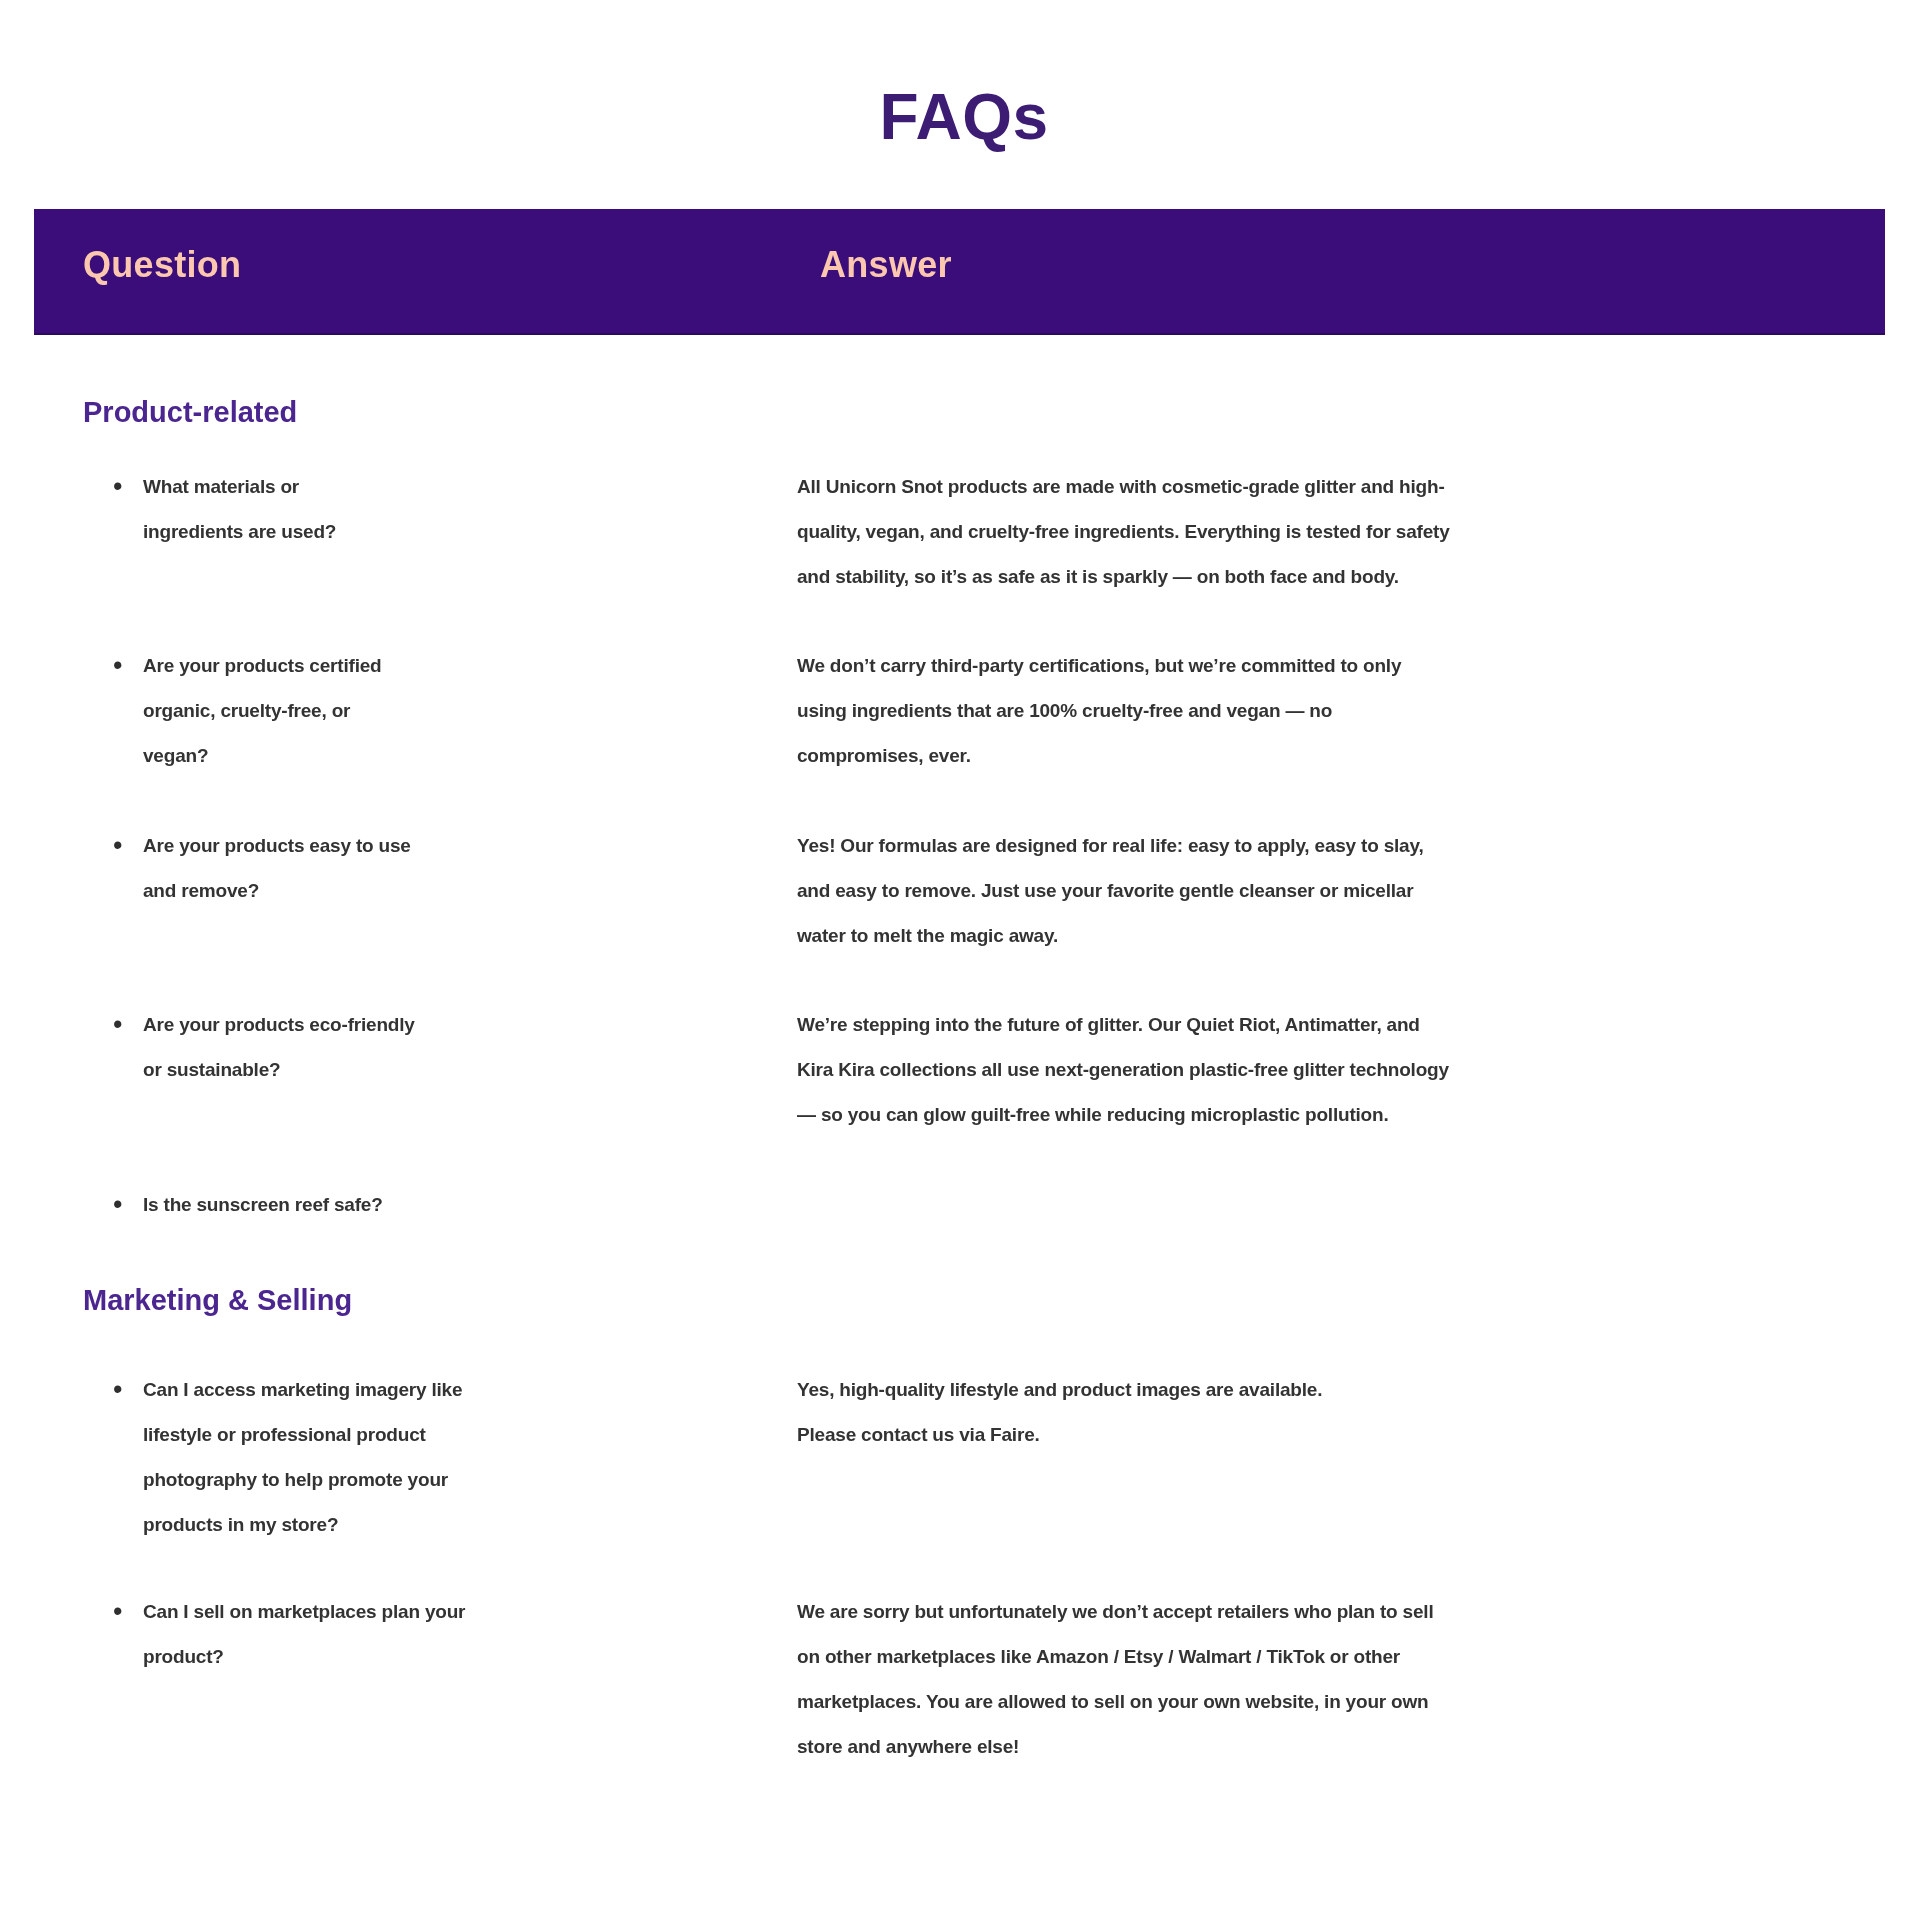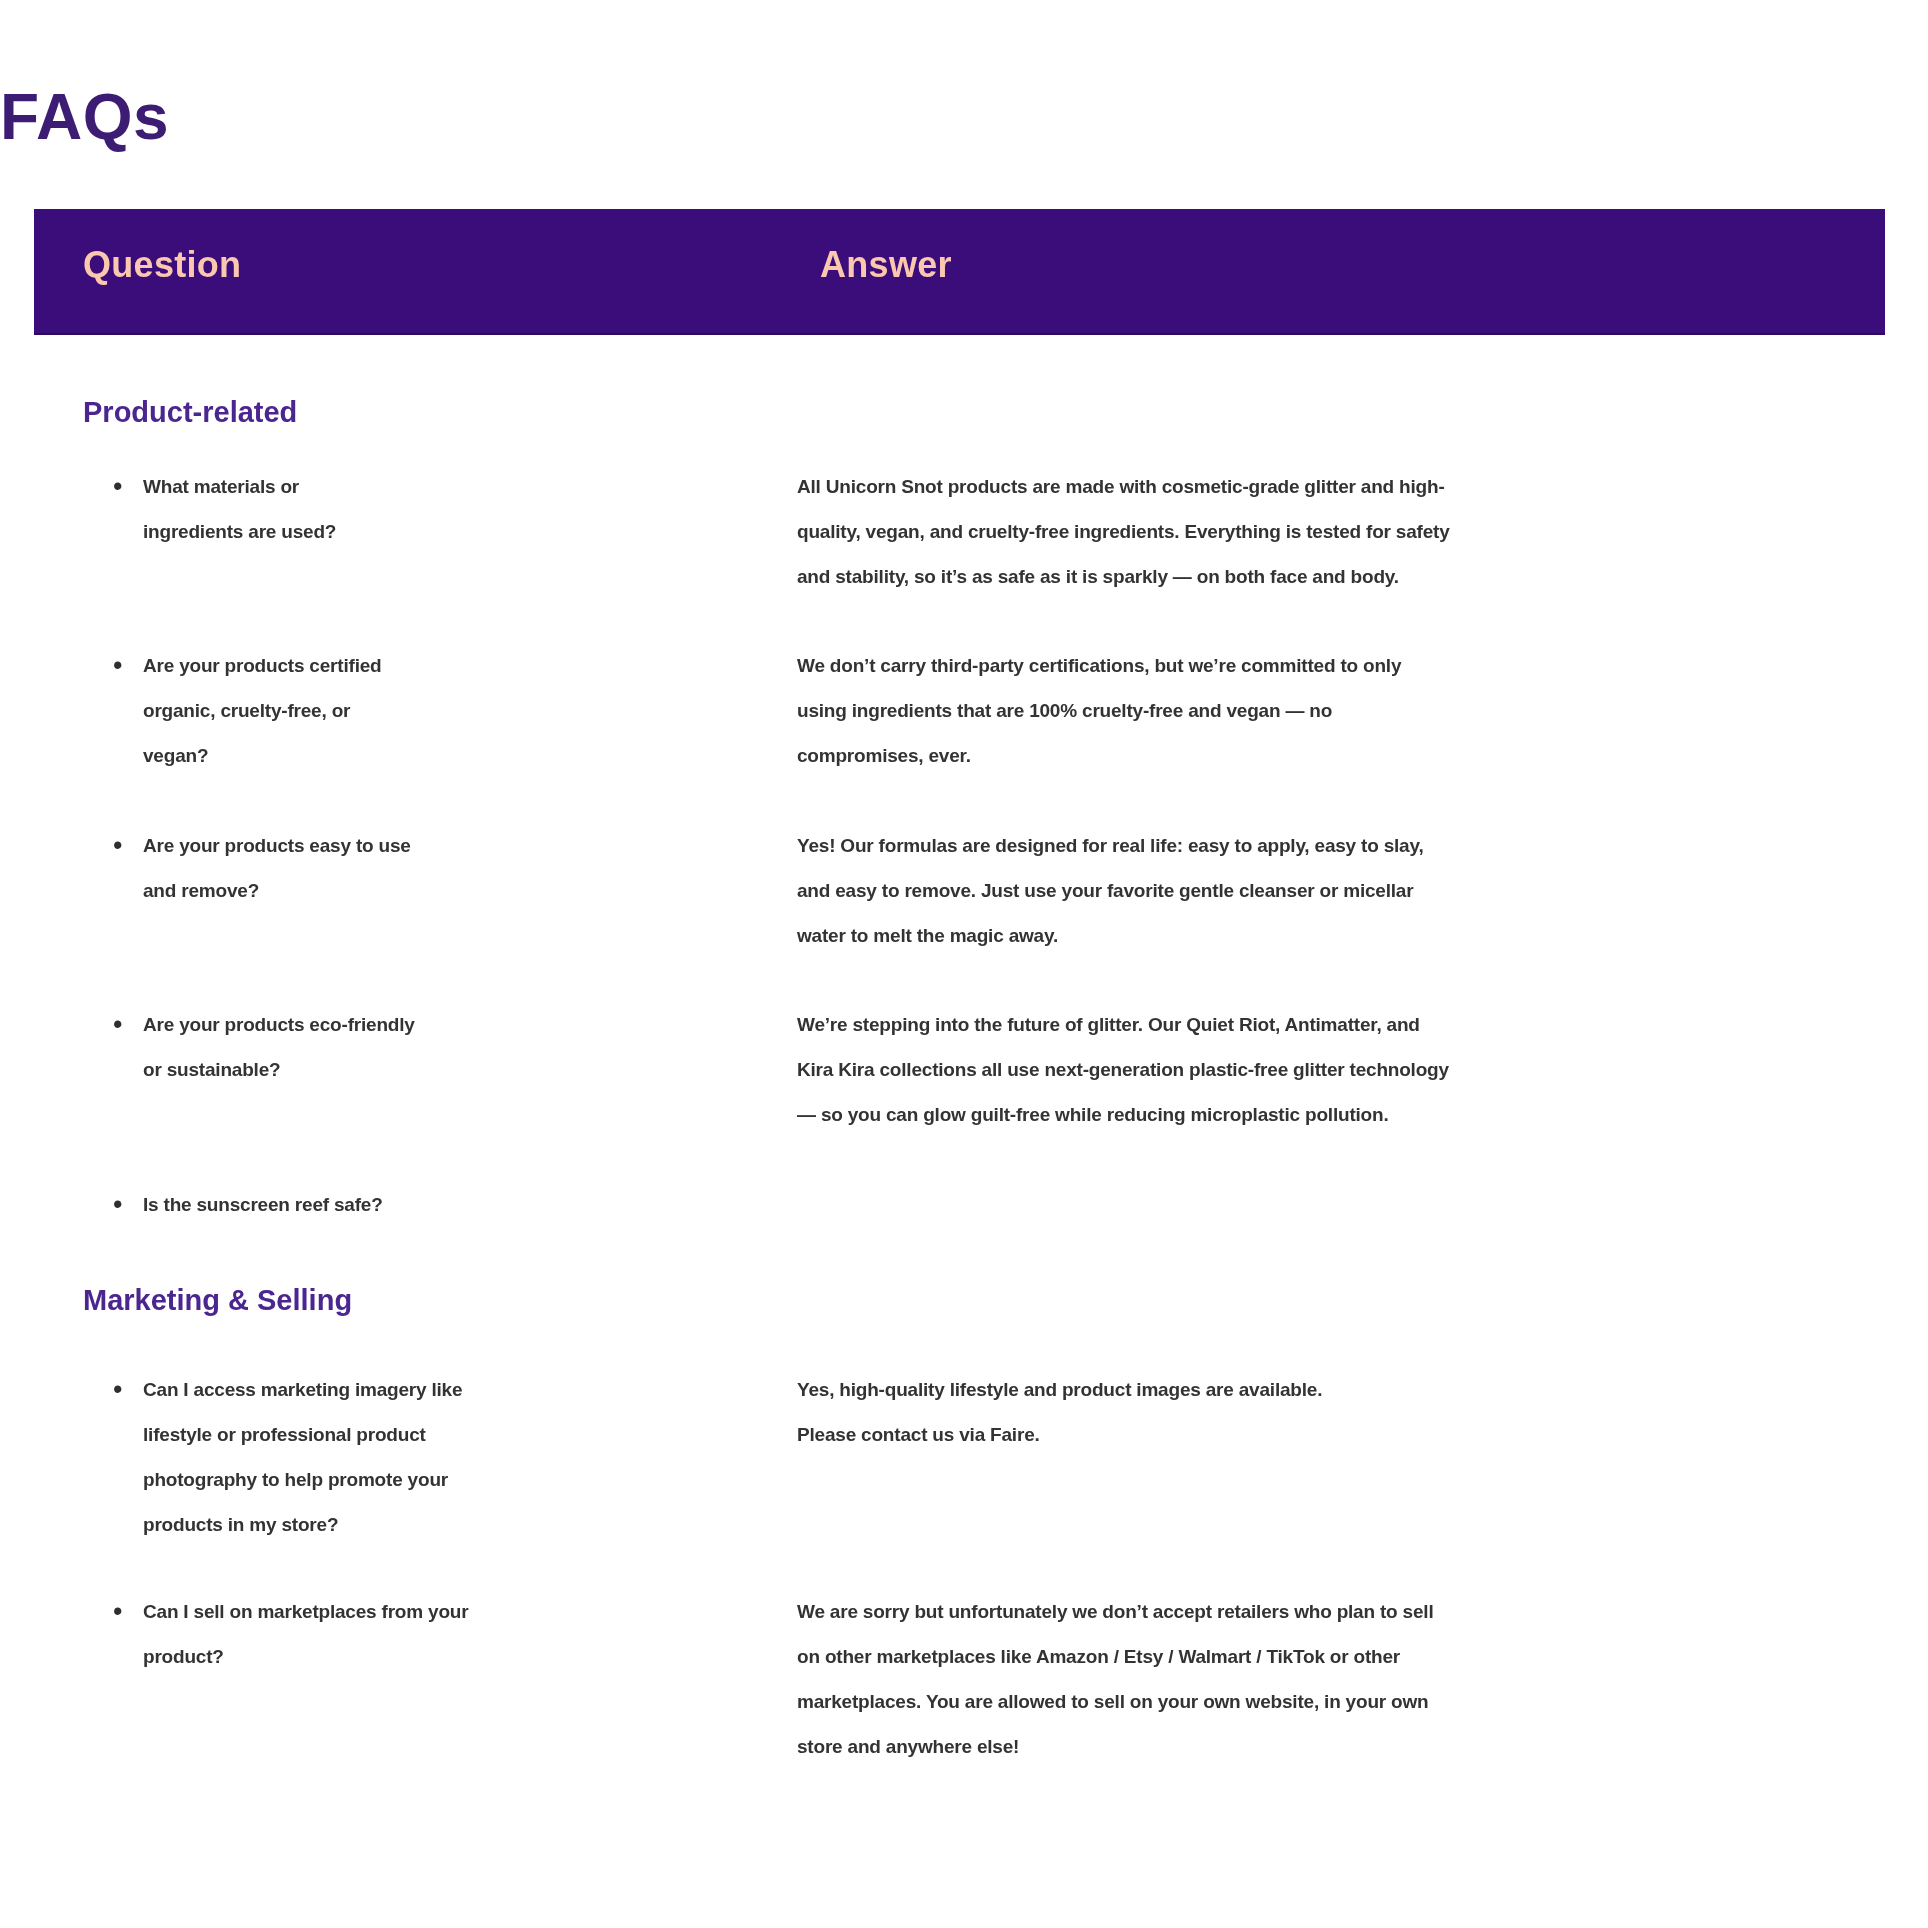--- a/index.html
+++ b/index.html
@@ -5,21 +5,21 @@
   html,body { margin:0; padding:0; }
   body {
     width:1928px; height:1928px;
     background:#ffffff;
     position:relative;
     font-family:"Liberation Sans", sans-serif;
     color:#333333;
   }
   .page-title {
     position:absolute; top:85px; left:0; width:100%;
-    text-align:left;
+    text-align:center;
     font-size:64px; font-weight:bold; line-height:64px;
     color:#3d1d73;
     letter-spacing:0.5px;
   }
   .header-bar {
     position:absolute; top:209px; left:34px;
     width:1851px; height:126px;
     background:#3a0d7a;
     border-bottom:2.8px solid #2c0a5e;
     box-sizing:border-box;
@@ -156,21 +156,21 @@
     </div>
     <div class="a-cell">
       <div class="a-text">Yes, high-quality lifestyle and product images are available.
 Please contact us via Faire.</div>
     </div>
   </div>
 
   <div class="faq-row mt-r7">
     <div class="q-cell">
       <span class="bullet">•</span>
-      <div class="q-text">Can I sell on marketplaces from your
+      <div class="q-text">Can I sell on marketplaces plan your
 product?</div>
     </div>
     <div class="a-cell">
       <div class="a-text">We are sorry but unfortunately we don’t accept retailers who plan to sell
 on other marketplaces like Amazon / Etsy / Walmart / TikTok or other
 marketplaces. You are allowed to sell on your own website, in your own
 store and anywhere else!</div>
     </div>
   </div>
 

